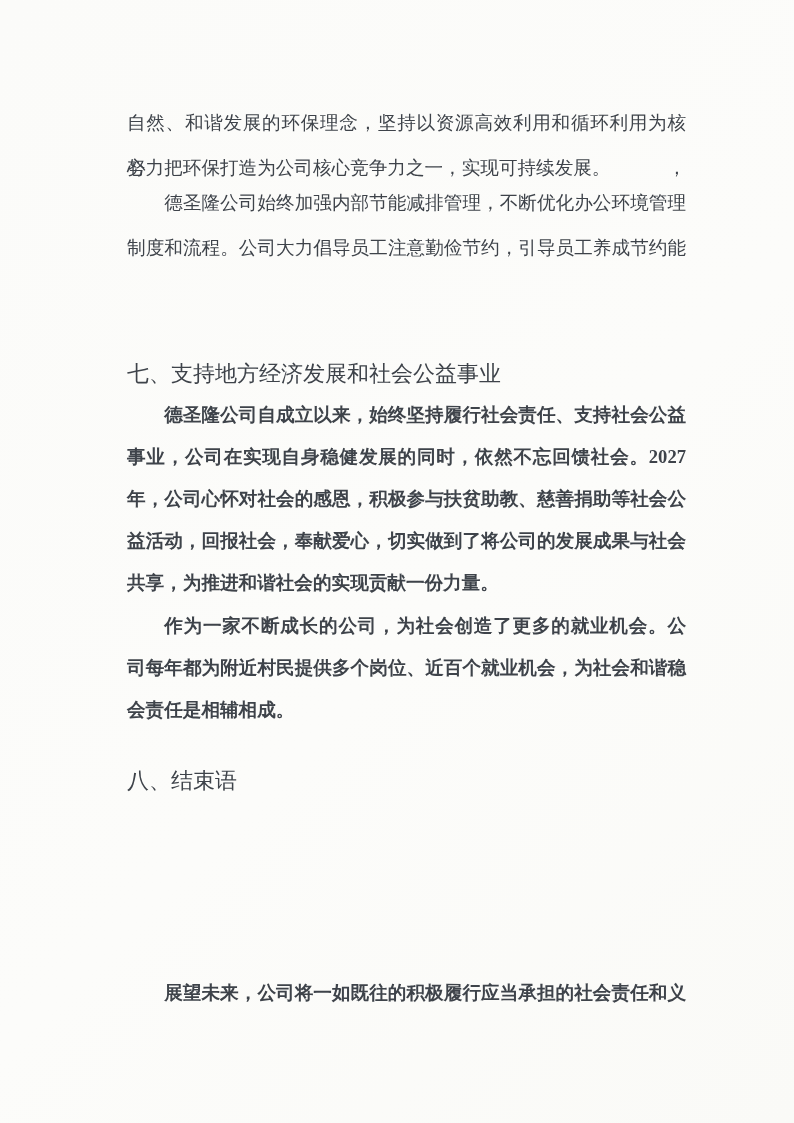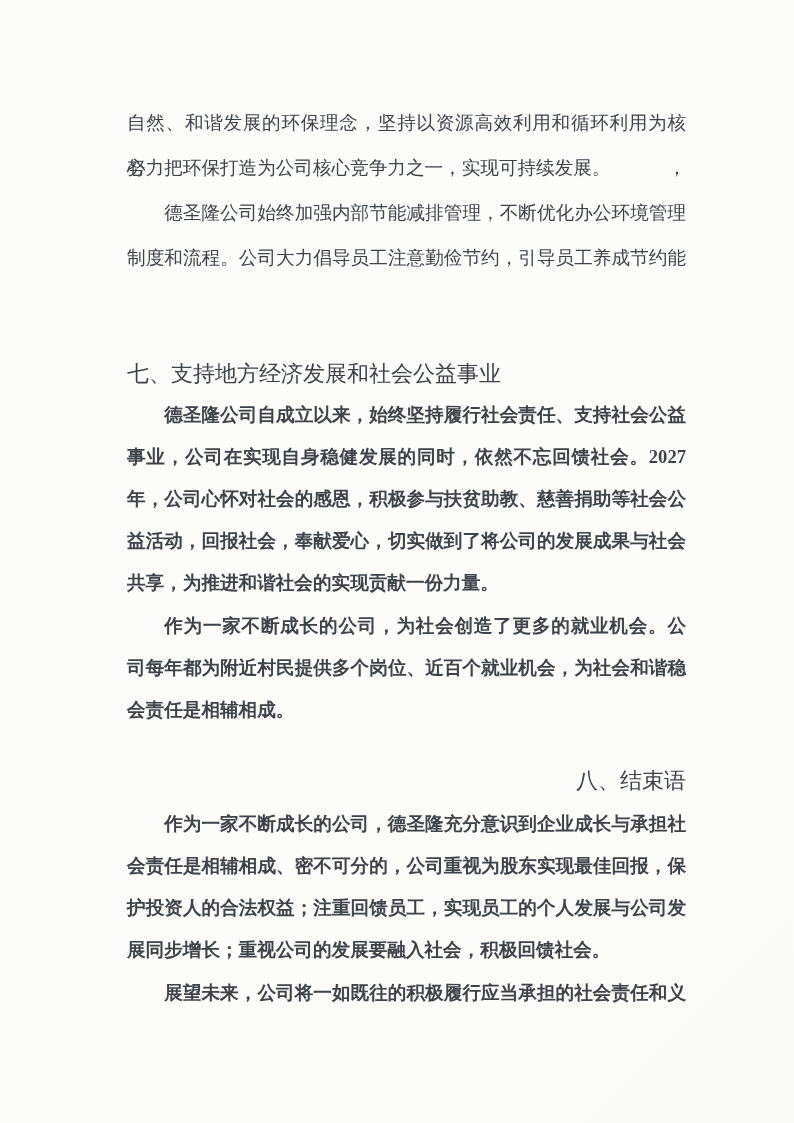--- a/index.html
+++ b/index.html
@@ -53,21 +53,21 @@
 </head>
 <body>
 
 <div class="page">
 
   <div class="block" style="top:100px;">
     <span class="ln j">自然、和谐发展的环保理念，坚持以资源高效利用和循环利用为核心，</span>
     <span class="ln">努力把环保打造为公司核心竞争力之一，实现可持续发展。</span>
   </div>
 
-  <div class="block" style="top:190px;">
+  <div class="block" style="top:180px;">
     <span class="ln j ind">德圣隆公司始终加强内部节能减排管理，不断优化办公环境管理</span>
     <span class="ln j">制度和流程。公司大力倡导员工注意勤俭节约，引导员工养成节约能</span>
   </div>
 
   <div class="block heading" style="top:351px;">
     <span class="ln">七、支持地方经济发展和社会公益事业</span>
   </div>
 
   <div class="block pitch42" style="top:394px;">
     <span class="ln j ind">德圣隆公司自成立以来，始终坚持履行社会责任、支持社会公益</span>
@@ -76,28 +76,22 @@
     <span class="ln j">益活动，回报社会，奉献爱心，切实做到了将公司的发展成果与社会</span>
     <span class="ln">共享，为推进和谐社会的实现贡献一份力量。</span>
   </div>
 
   <div class="block pitch42" style="top:605px;">
     <span class="ln j ind">作为一家不断成长的公司，为社会创造了更多的就业机会。公</span>
     <span class="ln j">司每年都为附近村民提供多个岗位、近百个就业机会，为社会和谐稳</span>
     <span class="ln">会责任是相辅相成。</span>
   </div>
 
-  <div class="block heading" style="top:758px;text-align:right;">
+  <div class="block heading" style="top:758px;">
     <span class="ln">八、结束语</span>
   </div>
 
-  <div class="block pitch42" style="top:803px;">
-    <span class="ln j ind">作为一家不断成长的公司，德圣隆充分意识到企业成长与承担社</span>
-    <span class="ln j">会责任是相辅相成、密不可分的，公司重视为股东实现最佳回报，保</span>
-    <span class="ln j">护投资人的合法权益；注重回馈员工，实现员工的个人发展与公司发</span>
-    <span class="ln">展同步增长；重视公司的发展要融入社会，积极回馈社会。</span>
-  </div>
 
   <div class="block pitch42" style="top:972px;">
     <span class="ln j ind">展望未来，公司将一如既往的积极履行应当承担的社会责任和义</span>
   </div>
 
 </div>
 
 </body></html>

